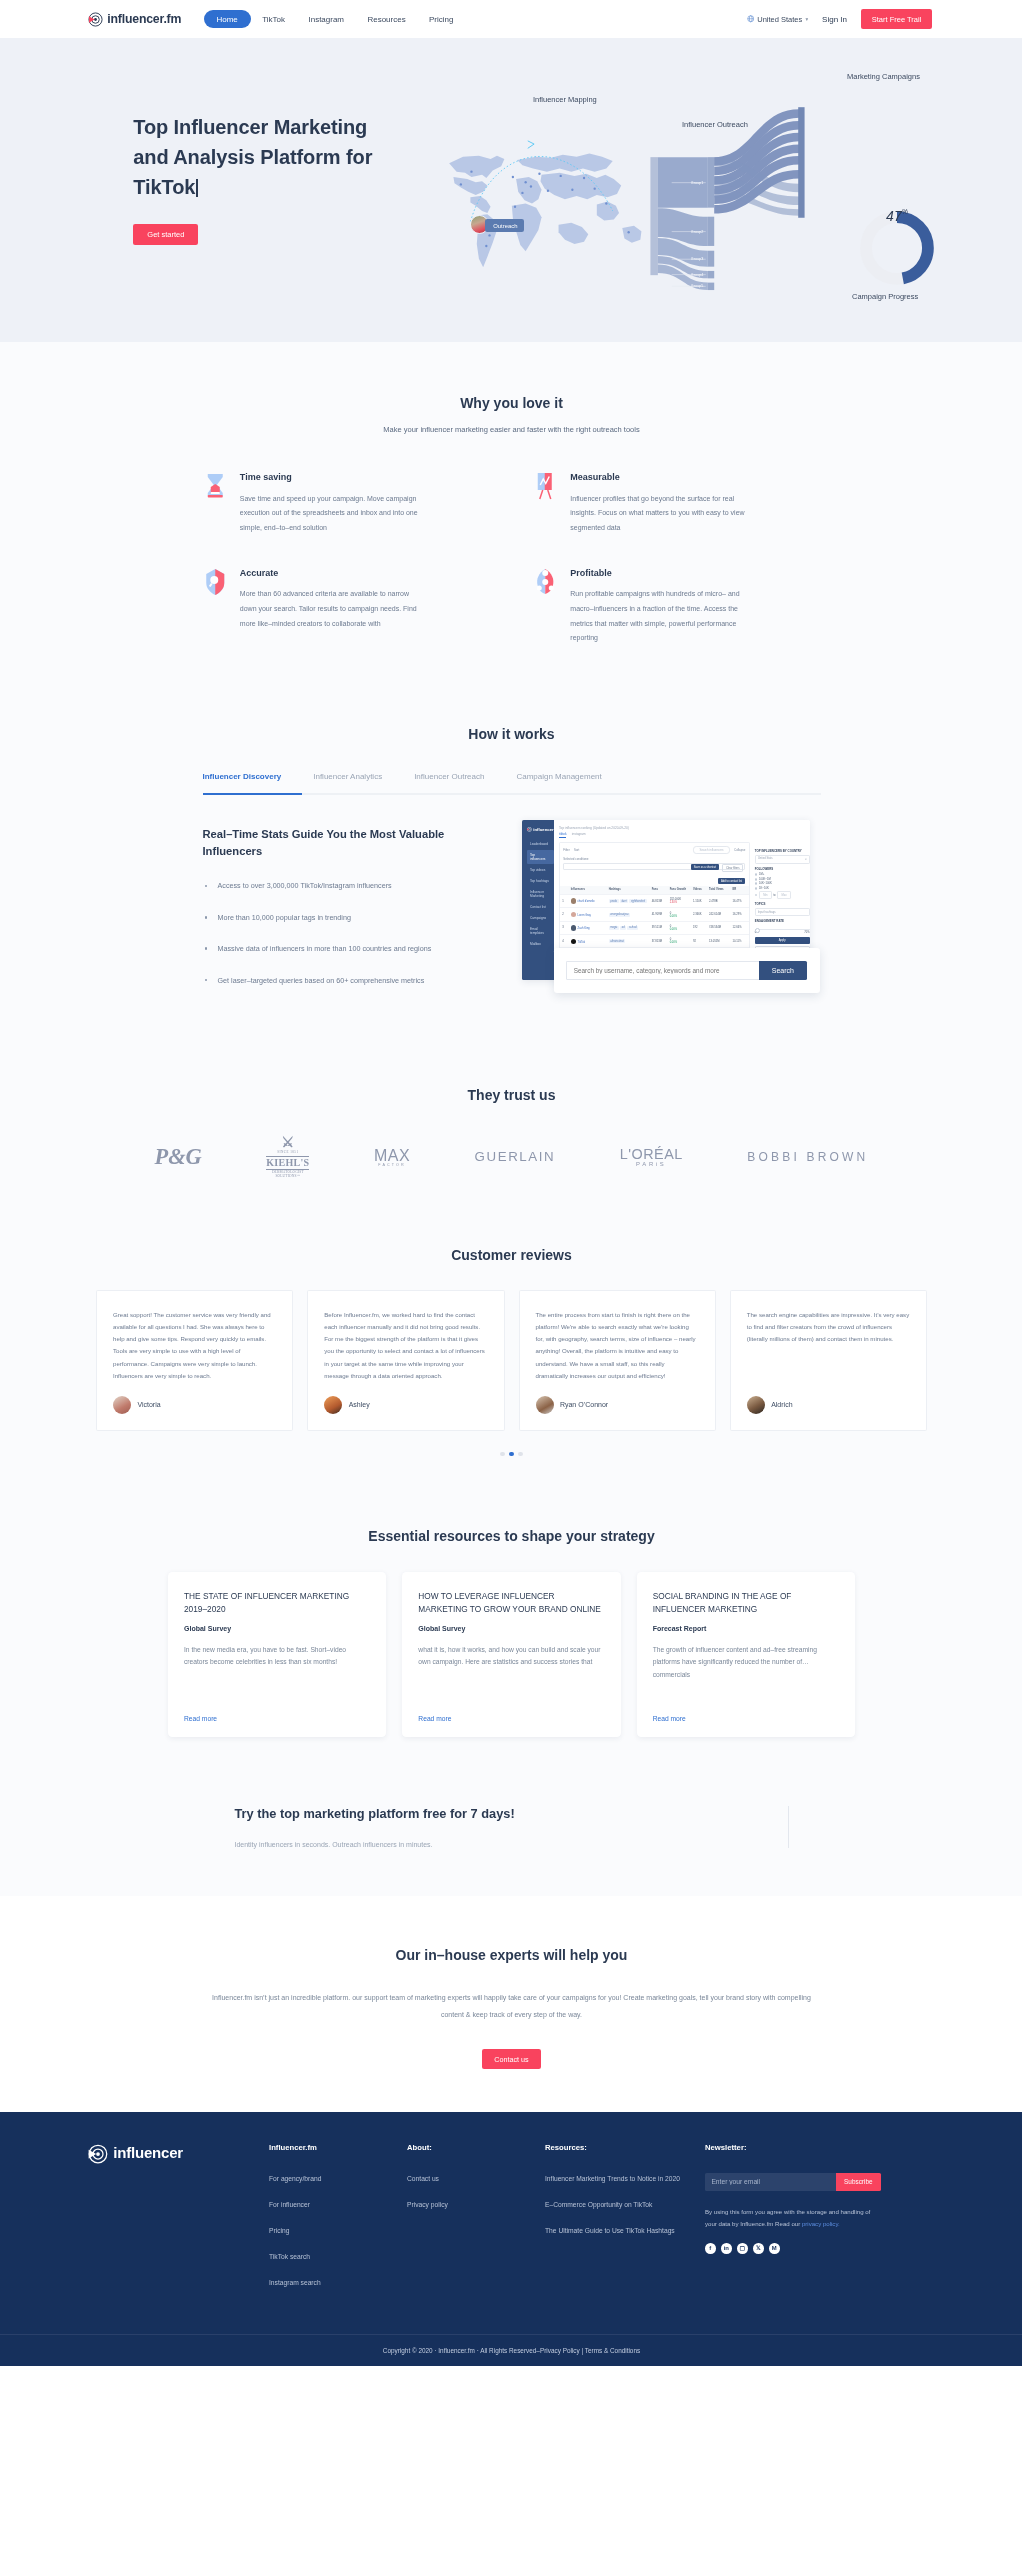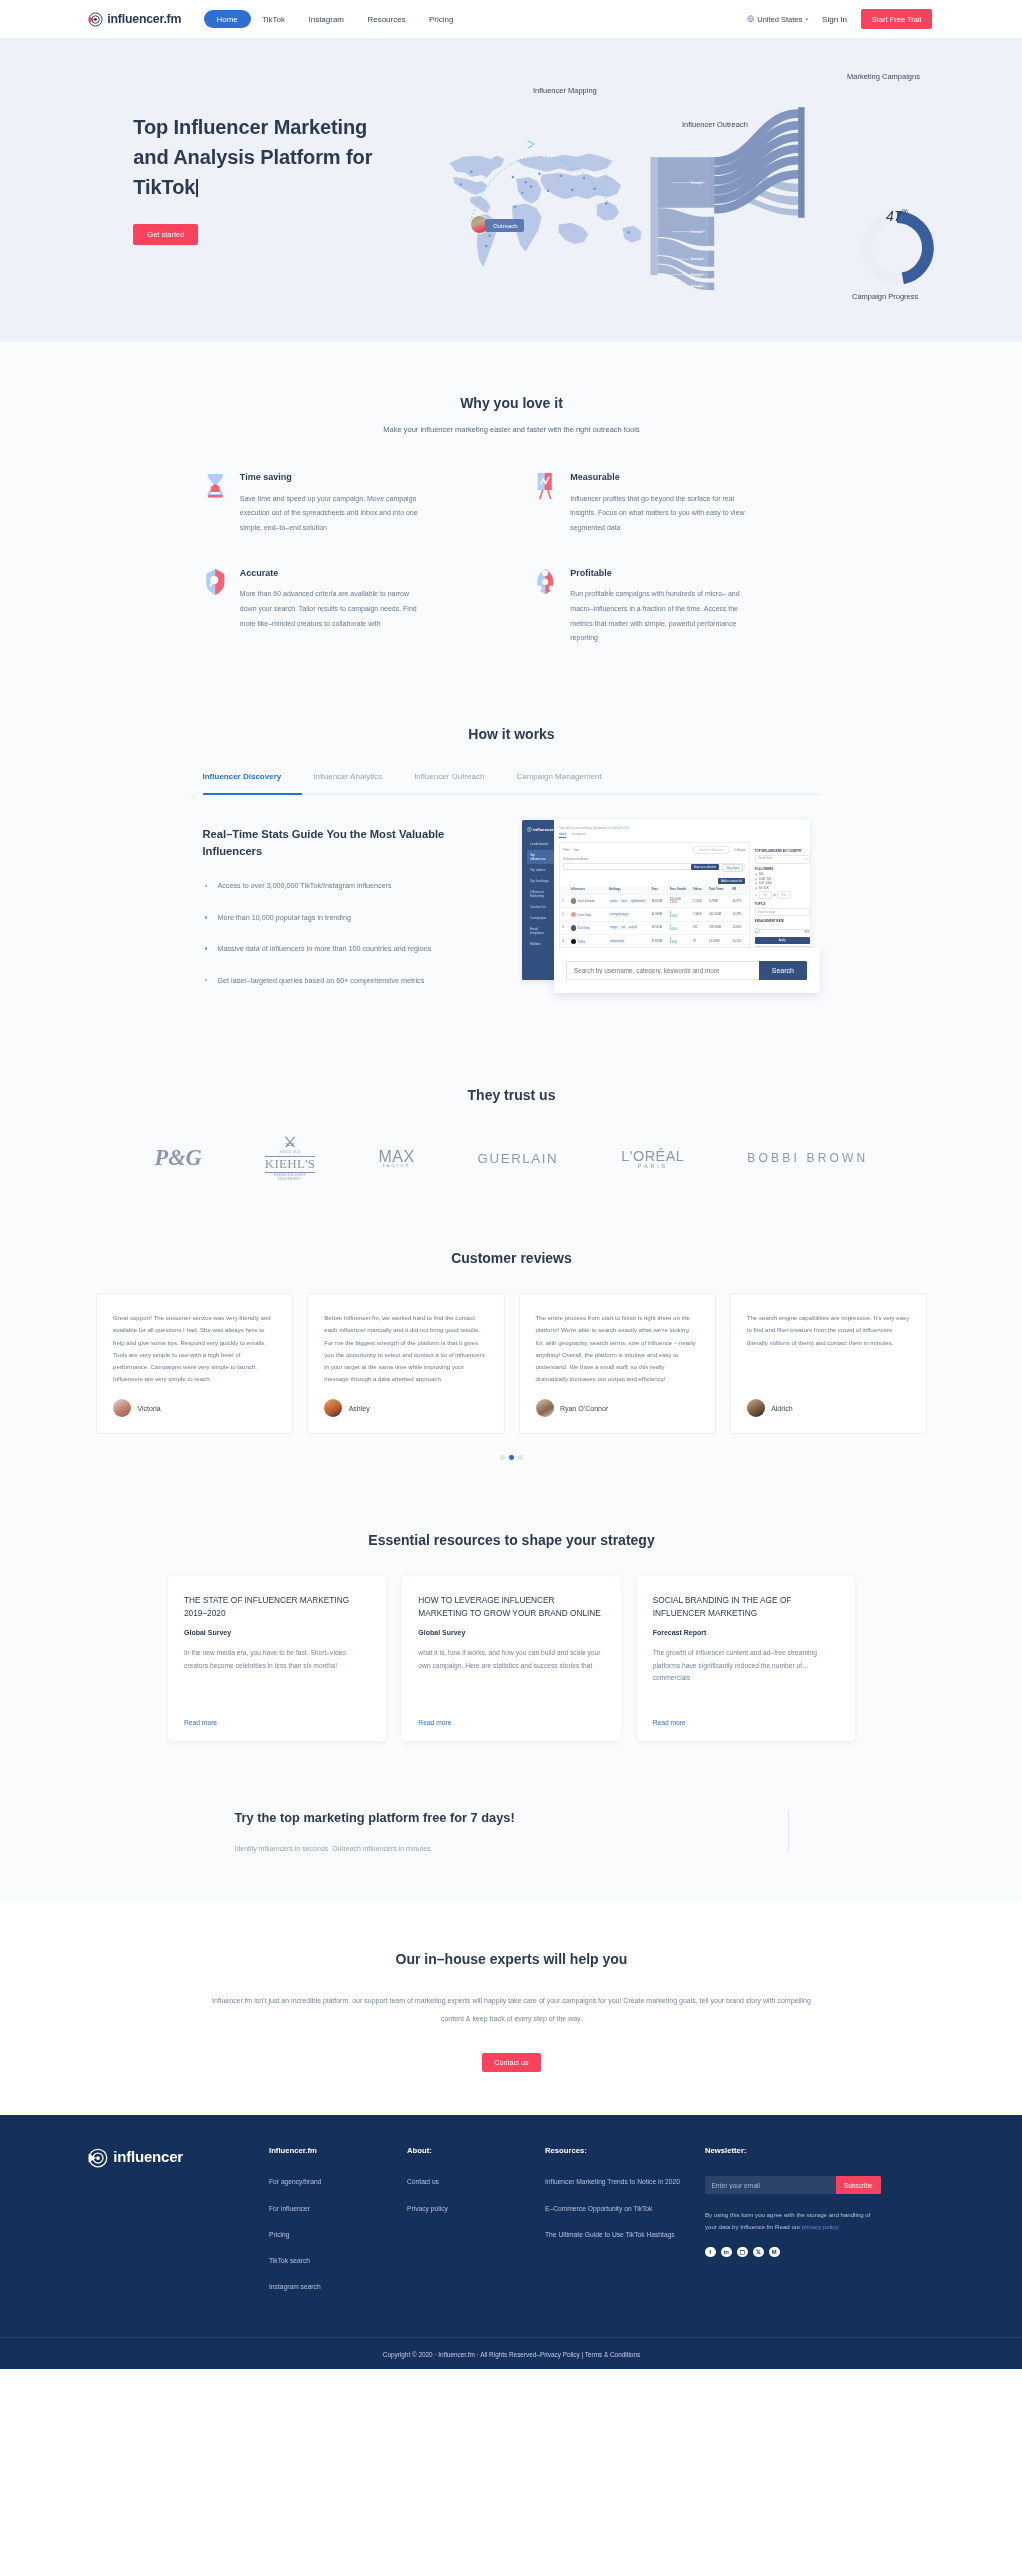--- a/index.html
+++ b/index.html
@@ -150,21 +150,21 @@
     font-family: "Liberation Sans", sans-serif;
   }
 
   
   .trust { padding: 43px 0 32px; }
   .brands { width: 714px; margin: 32px auto 0; display: flex; align-items: center; justify-content: space-between; color: #8e97ac; }
   .brand-pg { font-family: "Liberation Serif", serif; font-style: italic; font-size: 22.4px; font-weight: 700; }
   .brand-kiehls { text-align: center; font-family: "Liberation Serif", serif; line-height: 1.15; }
   .brand-kiehls .k-ico { font-size: 14px; font-weight: 700; }
   .brand-kiehls .k-since { font-size: 3.2px; letter-spacing: 0.5px; border-bottom: 0.5px solid #8e97ac; padding-bottom: 1.1px;}
-  .brand-kiehls .k-nm { font-size: 13px; font-weight: 400; letter-spacing: 0.3px; border-bottom: 0.5px solid #8e97ac;}
+  .brand-kiehls .k-nm { font-size: 10px; font-weight: 700; letter-spacing: 0.3px; border-bottom: 0.5px solid #8e97ac;}
   .brand-kiehls .k-sub { font-size: 3.5px; letter-spacing: 0.2px; }
   .brand-max { position: relative; font-size: 16px; letter-spacing: 0.5px; }
   .brand-max .fctr { font-size: 3.7px; letter-spacing: 2.1px; display: block; margin-top: -2.1px; text-align:center;}
   .brand-guerlain { font-size: 13.3px; letter-spacing: 1.6px; }
   .brand-loreal { text-align: center; }
   .brand-loreal .lr { font-size: 14.4px; letter-spacing: 0.5px; }
   .brand-loreal .pr { font-size: 5.9px; letter-spacing: 2.7px; margin-top: -1.1px; }
   .brand-bobbi { font-size: 12px; letter-spacing: 3.2px; }
 
   
@@ -276,21 +276,21 @@
       <div class="hero-left">
         <div class="hero-title">
           <div>Top Influencer Marketing</div>
           <div>and Analysis Platform for</div>
           <div><span>TikTok</span><span class="caret"></span></div>
         </div>
         <button class="btn-red hero-btn">Get started</button>
       </div>
 
       <div class="hero-right">
-        <div class="viz-label" style="left:107px;top:11px;">Influencer Mapping</div>
+        <div class="viz-label" style="left:107px;top:20px;">Influencer Mapping</div>
         <div class="viz-label" style="left:256px;top:45px;">Influencer Outreach</div>
         <div class="viz-label" style="left:421px;top:-2.7px;">Marketing Campaigns</div>
         <div class="viz-label" style="left:426px;top:217px;">Campaign Progress</div>
 
         <div class="map-wrap">
           <svg viewBox="0 0 420 290" width="224" height="154">
             <g fill="#b9c8e6">
               <path d="M22,70 L48,58 L78,56 L100,62 L112,56 L126,62 L120,76 L104,84 L92,98 L84,92 L64,96 L52,88 L36,86 Z"></path>
               <path d="M30,96 L56,100 L72,106 L84,104 L94,112 L86,124 L72,130 L58,124 L44,116 L32,108 Z"></path>
               <path d="M62,134 L80,132 L92,140 L100,152 L94,164 L84,160 L72,150 L62,144 Z"></path>

